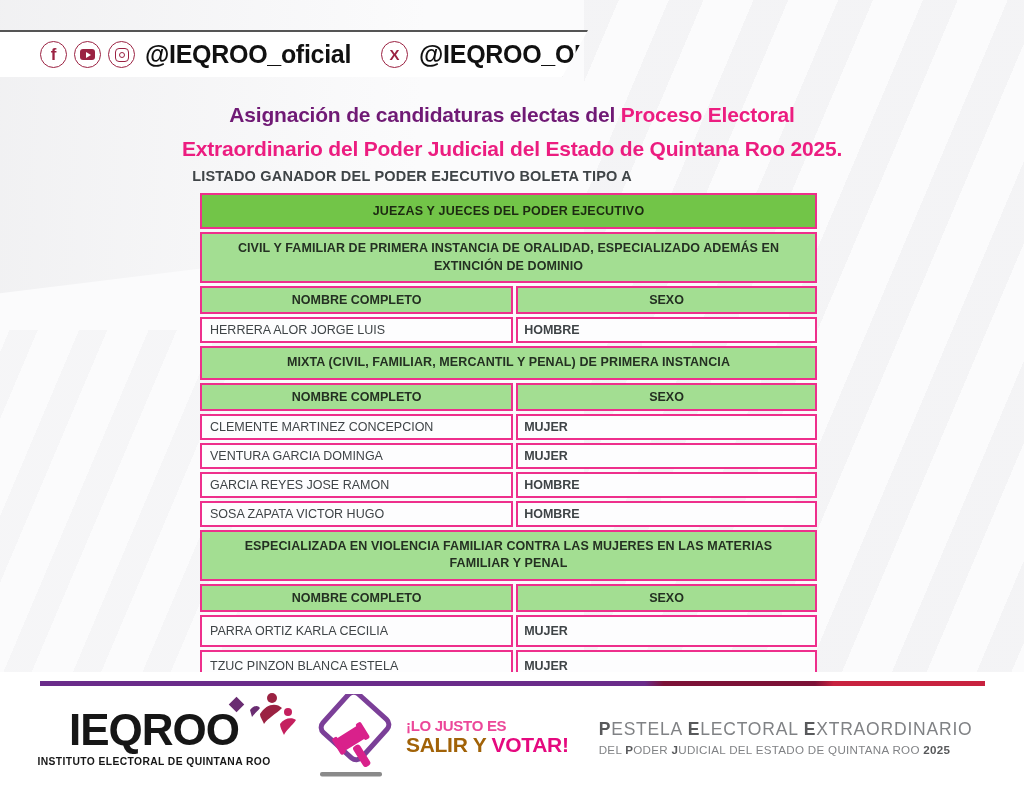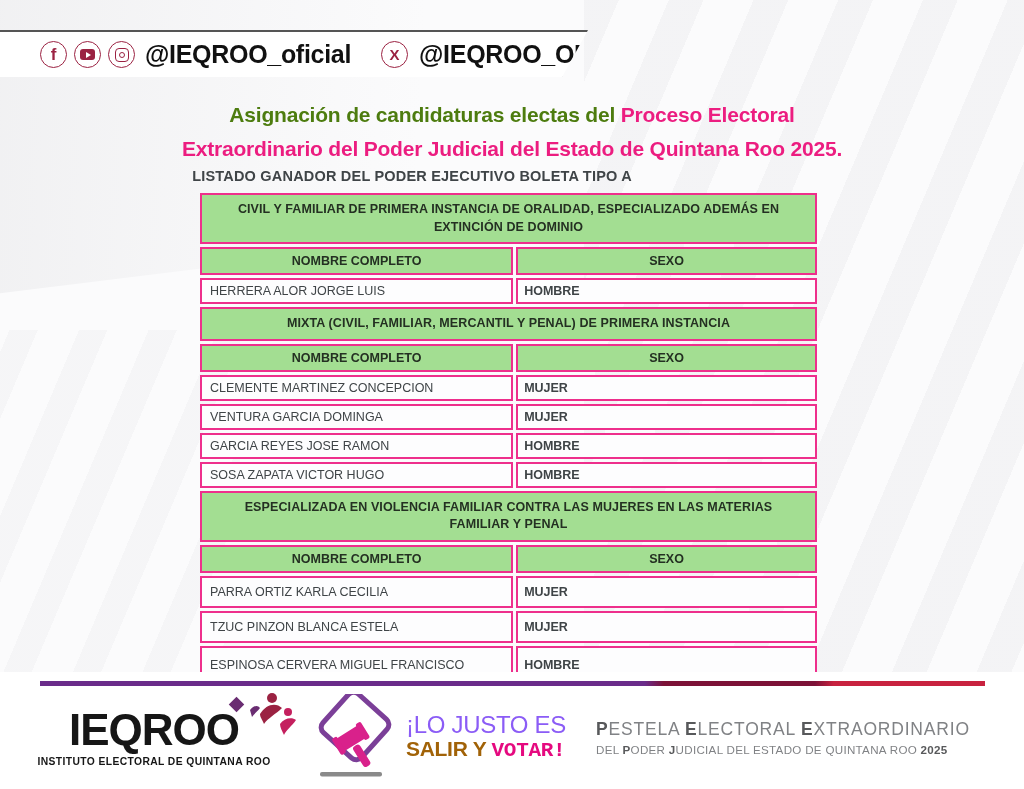--- a/index.html
+++ b/index.html
@@ -29,21 +29,21 @@
   .ig-glyph { width:14px; height:14px; border:1.7px solid #9B2242; border-radius:4px; display:flex; align-items:center; justify-content:center; }
   .ig-dot { width:6px; height:6px; border:1.6px solid #9B2242; border-radius:50%; }
   .x-glyph { color:#9B2242; font-weight:800; font-size:15px; line-height:1; }
   .handle { font-size:25px; font-weight:700; color:#111; letter-spacing:-.3px; margin-left:3px; }
   .handle.second { margin-left:4px; }
   .x-circle { margin-left:30px; }
 
   
   .title { position:absolute; top:98px; left:0; width:1024px; text-align:center;
     font-size:21px; font-weight:800; line-height:1.6; letter-spacing:-.2px; }
-  .t-purple { color:#4d7c0f;margin-top:44px; }
+  .t-purple { color:#701a75;margin-top:44px; }
   .t-pink { color:#EC1D80; }
 
   .subtitle { position:absolute; top:168px; left:0; width:824px; text-align:center;
     font-size:14.5px; font-weight:700; color:#3F4447; letter-spacing:.2px; }
 
   
   .results-table { position:absolute; top:190px; left:197px; width:623px;
     border-collapse:separate; border-spacing:3px; }
   .results-table td, .results-table th { border:2px solid #EE2F8C; }
   .main-header { background:#72C548; color:#1d2a12; font-weight:700; font-size:12.5px;
@@ -67,24 +67,24 @@
 
   .logo-block { margin-left:32px; width:244px; text-align:center; position:relative; }
   .logo-text { font-size:44px; font-weight:900; color:#161616; letter-spacing:-1px; line-height:1; position:relative; display:inline-block; }
   .logo-diamond { position:absolute; top:-9px; right:34px; width:11px; height:11px; background:#6A2D72; transform:rotate(45deg); }
   .logo-people { position:absolute; top:-16px; right:-24px; }
   .logo-sub { font-size:10.3px; font-weight:700; color:#161616; letter-spacing:.4px; margin-top:4px; white-space:nowrap; }
 
   .ballot-icon { margin-left:34px; flex:0 0 auto; }
 
   .slogan-block { margin-left:10px; line-height:1.08; }
-  .slogan-l1 { font-size:24px; font-weight:400; color:#8b5cf6; letter-spacing:-.3px; }
+  .slogan-l1 { font-size:15px; font-weight:700; color:#ec4899; letter-spacing:-.3px; }
   .slogan-l2 { font-size:21px; font-weight:900; letter-spacing:-.3px; }
   .slogan-purple { color:#a16207; }
-  .slogan-pink { color:#E5097F;font-family:Liberation Mono, monospace; }
+  .slogan-pink { color:#E5097F; }
 
   .process-block { margin-left:30px; }
   .process-l1 { font-size:17.5px; color:#808285; letter-spacing:.8px; white-space:nowrap; }
   .process-l2 { font-size:11.6px; color:#808285; letter-spacing:.3px; margin-top:3px; white-space:nowrap; }
   .process-block b { color:#58595B; font-weight:800; }
 </style>
 </head>
 <body>
 
 <div class="page">
@@ -117,20 +117,23 @@
   <h1 class="title">
     <span class="t-purple">Asignación de candidaturas electas del</span>
     <span class="t-pink">Proceso Electoral</span><br>
     <span class="t-pink">Extraordinario del Poder Judicial del Estado de Quintana Roo 2025.</span>
   </h1>
 
   <h2 class="subtitle">LISTADO GANADOR DEL PODER EJECUTIVO BOLETA TIPO A</h2>
 
   <table class="results-table">
     <tbody id="table-body">
+        <tr>
+          <td class="main-header" colspan="2">JUEZAS Y JUECES DEL PODER EJECUTIVO</td>
+        </tr>
         <tr>
           <td class="section-header" colspan="2">CIVIL Y FAMILIAR DE PRIMERA INSTANCIA DE ORALIDAD, ESPECIALIZADO ADEMÁS EN EXTINCIÓN DE DOMINIO</td>
         </tr>
         <tr>
           <th class="col-header col-nombre">NOMBRE COMPLETO</th>
           <th class="col-header col-sexo">SEXO</th>
         </tr>
         <tr>
           <td class="name-cell">HERRERA ALOR JORGE LUIS</td>
           <td class="sexo-cell">HOMBRE</td>

